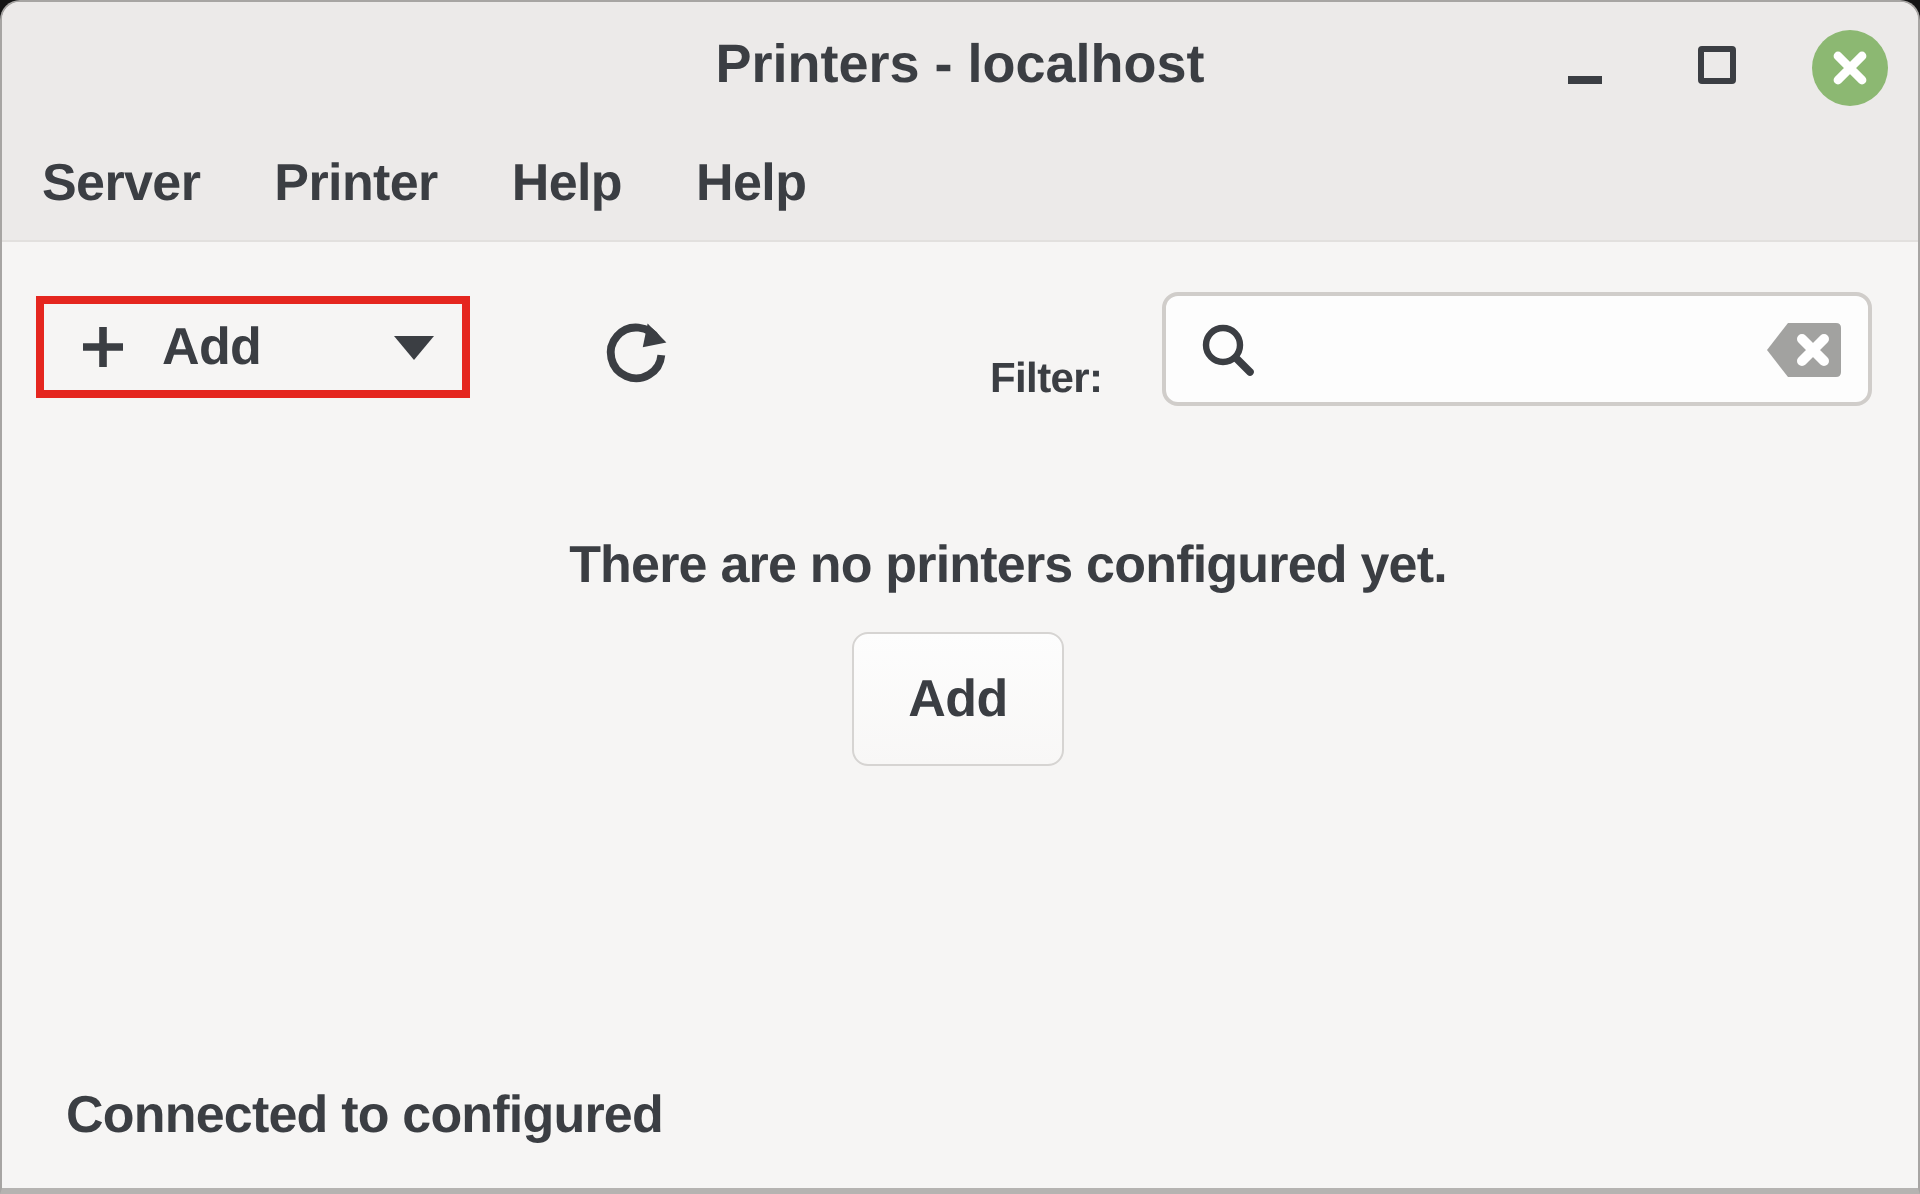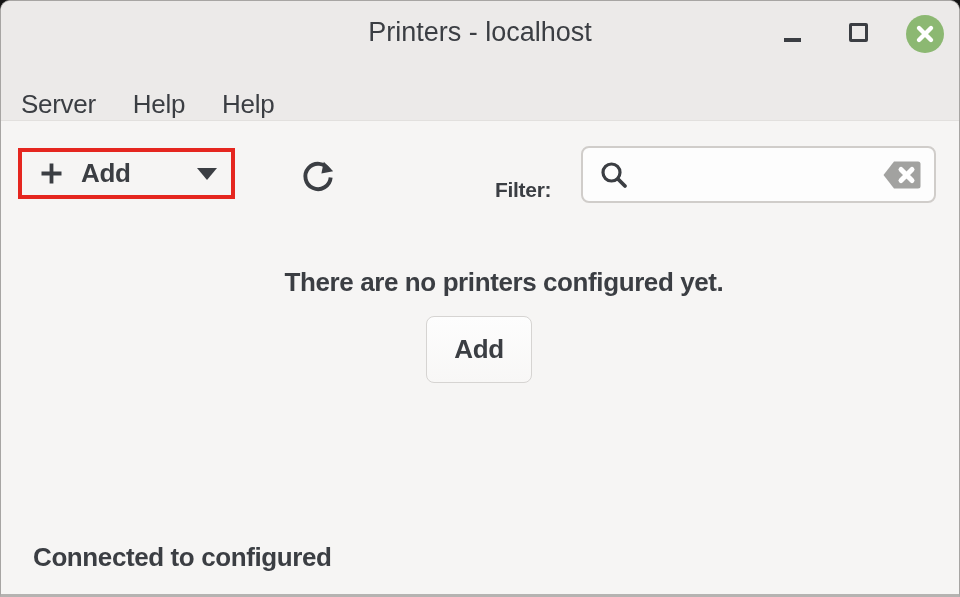--- a/index.html
+++ b/index.html
@@ -29,38 +29,38 @@
     border-radius:10px 10px 0 0;
     overflow:hidden;
   }
   
   .titlebar{
     position:absolute;top:0;left:0;right:0;height:62px;
     background:var(--titlebar-bg);
   }
   .title{
     position:absolute;left:50%;top:0;transform:translateX(-50%);
-    line-height:62px;font-size:27px;font-weight:400;white-space:nowrap;
+    line-height:62px;font-size:27px;font-weight:700;white-space:nowrap;
   }
   .ctrl-min{position:absolute;left:775px;top:17px;width:32px;height:32px;cursor:default;}
   .ctrl-min .bar{position:absolute;left:8px;top:20px;width:17px;height:3.5px;background:var(--text);}
   .ctrl-max{position:absolute;left:841px;top:14px;width:32px;height:32px;}
   .ctrl-max .box{position:absolute;left:7px;top:8px;width:19px;height:19px;border:3px solid var(--text);border-radius:2px;}
   .ctrl-close{
     position:absolute;left:905px;top:14px;width:38px;height:38px;
     background:var(--close-green);border-radius:50%;
     display:flex;align-items:center;justify-content:center;
   }
   
   .menubar{
     position:absolute;top:62px;left:0;right:0;height:58px;
     background:var(--titlebar-bg);
     border-bottom:1px solid #e2e0de;
-    display:flex;align-items:flex-end;gap:37px;padding-left:20px;
-    font-size:26px;font-weight:400;letter-spacing:-0.3px;
+    display:flex;align-items:center;gap:37px;padding-left:20px;
+    font-size:26px;font-weight:700;letter-spacing:-0.3px;
   }
   .menu-item{white-space:nowrap;cursor:default;}
   
   .add-annotation{
     position:absolute;left:17px;top:147px;width:217px;height:51px;
     border:4px solid var(--annotation-red);
   }
   .add-toolbutton{
     position:absolute;left:0;top:0;width:209px;height:43px;
     display:flex;align-items:center;
@@ -122,20 +122,21 @@
     </div>
     <div class="ctrl-close" title="Close">
       <svg width="38" height="38" viewBox="0 0 38 38">
         <path d="M13 13 L25 25 M25 13 L13 25" stroke="#ffffff" stroke-width="4.4" stroke-linecap="round" fill="none"></path>
       </svg>
     </div>
   </div>
 
   <div class="menubar">
     <div class="menu-item">Server</div>
+    <div class="menu-item">Printer</div>
     <div class="menu-item">Help</div>
     <div class="menu-item">Help</div>
   </div>
 
   <div class="add-annotation">
     <div class="add-toolbutton">
       <svg class="plus" width="27" height="27" viewBox="0 0 27 27">
         <path d="M13.5 3.5 V23.5 M3.5 13.5 H23.5" stroke="var(--text)" stroke-width="3.8" fill="none"></path>
       </svg>
       <span class="lbl">Add</span>

